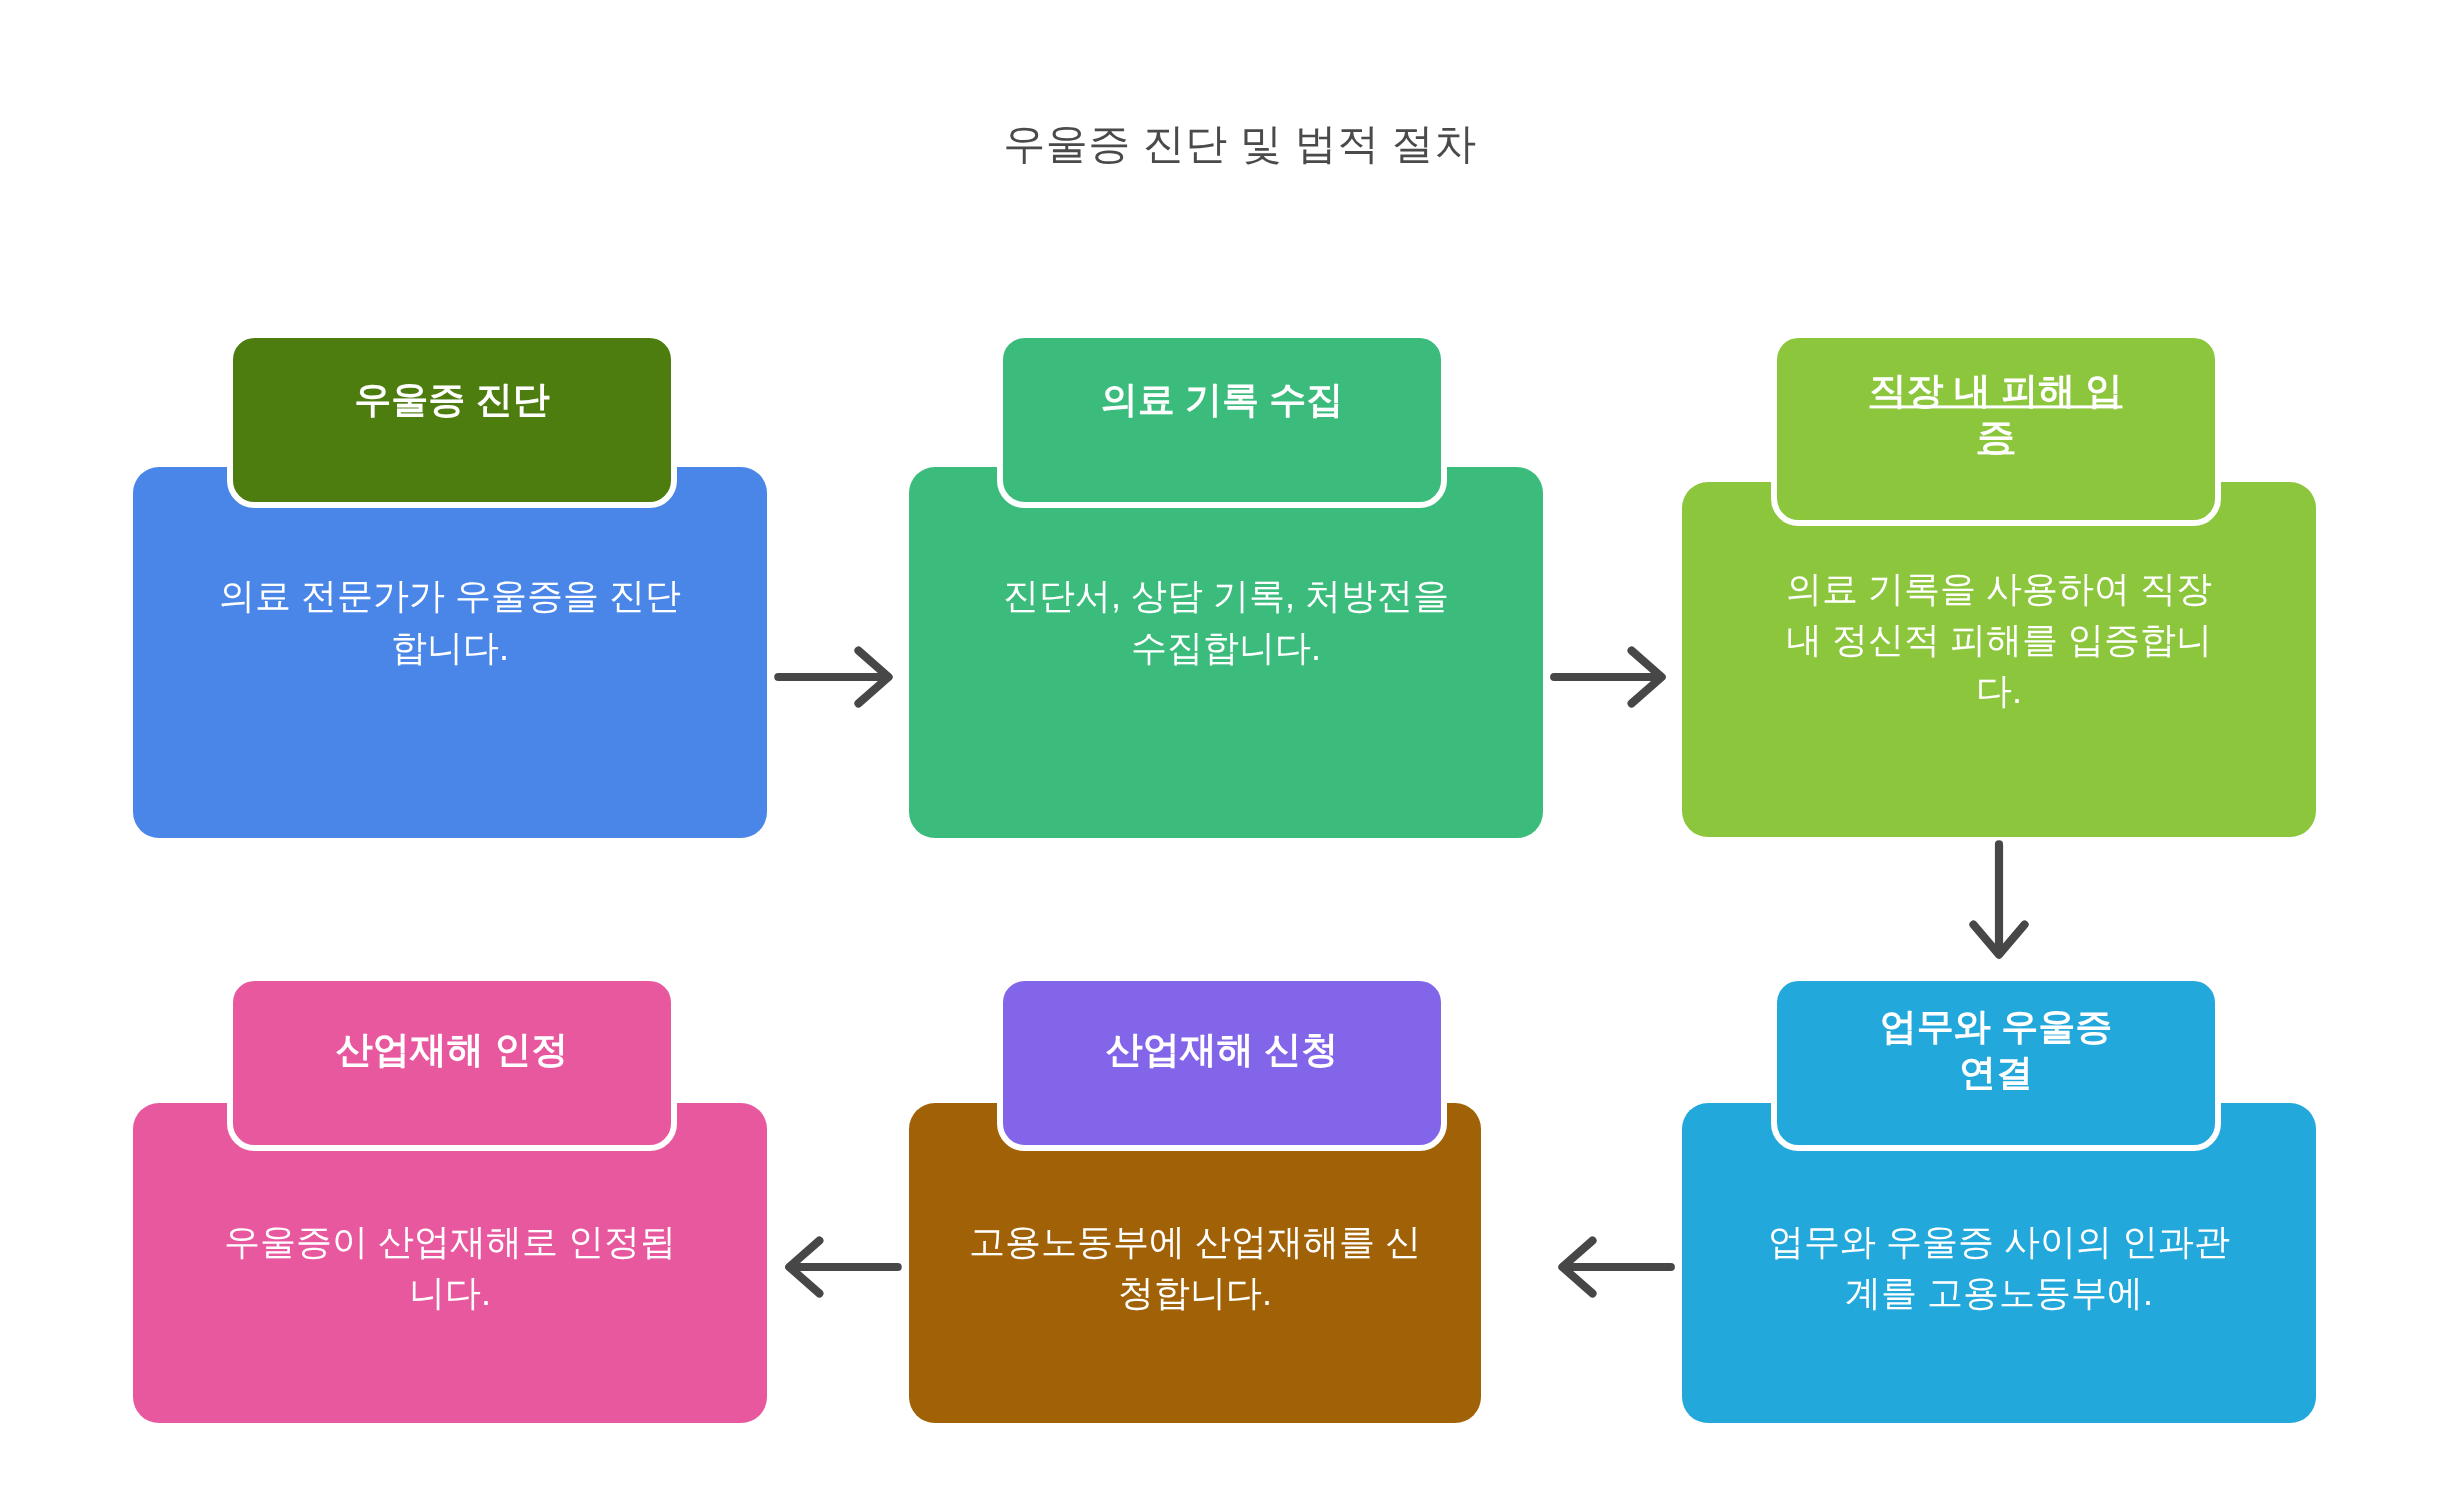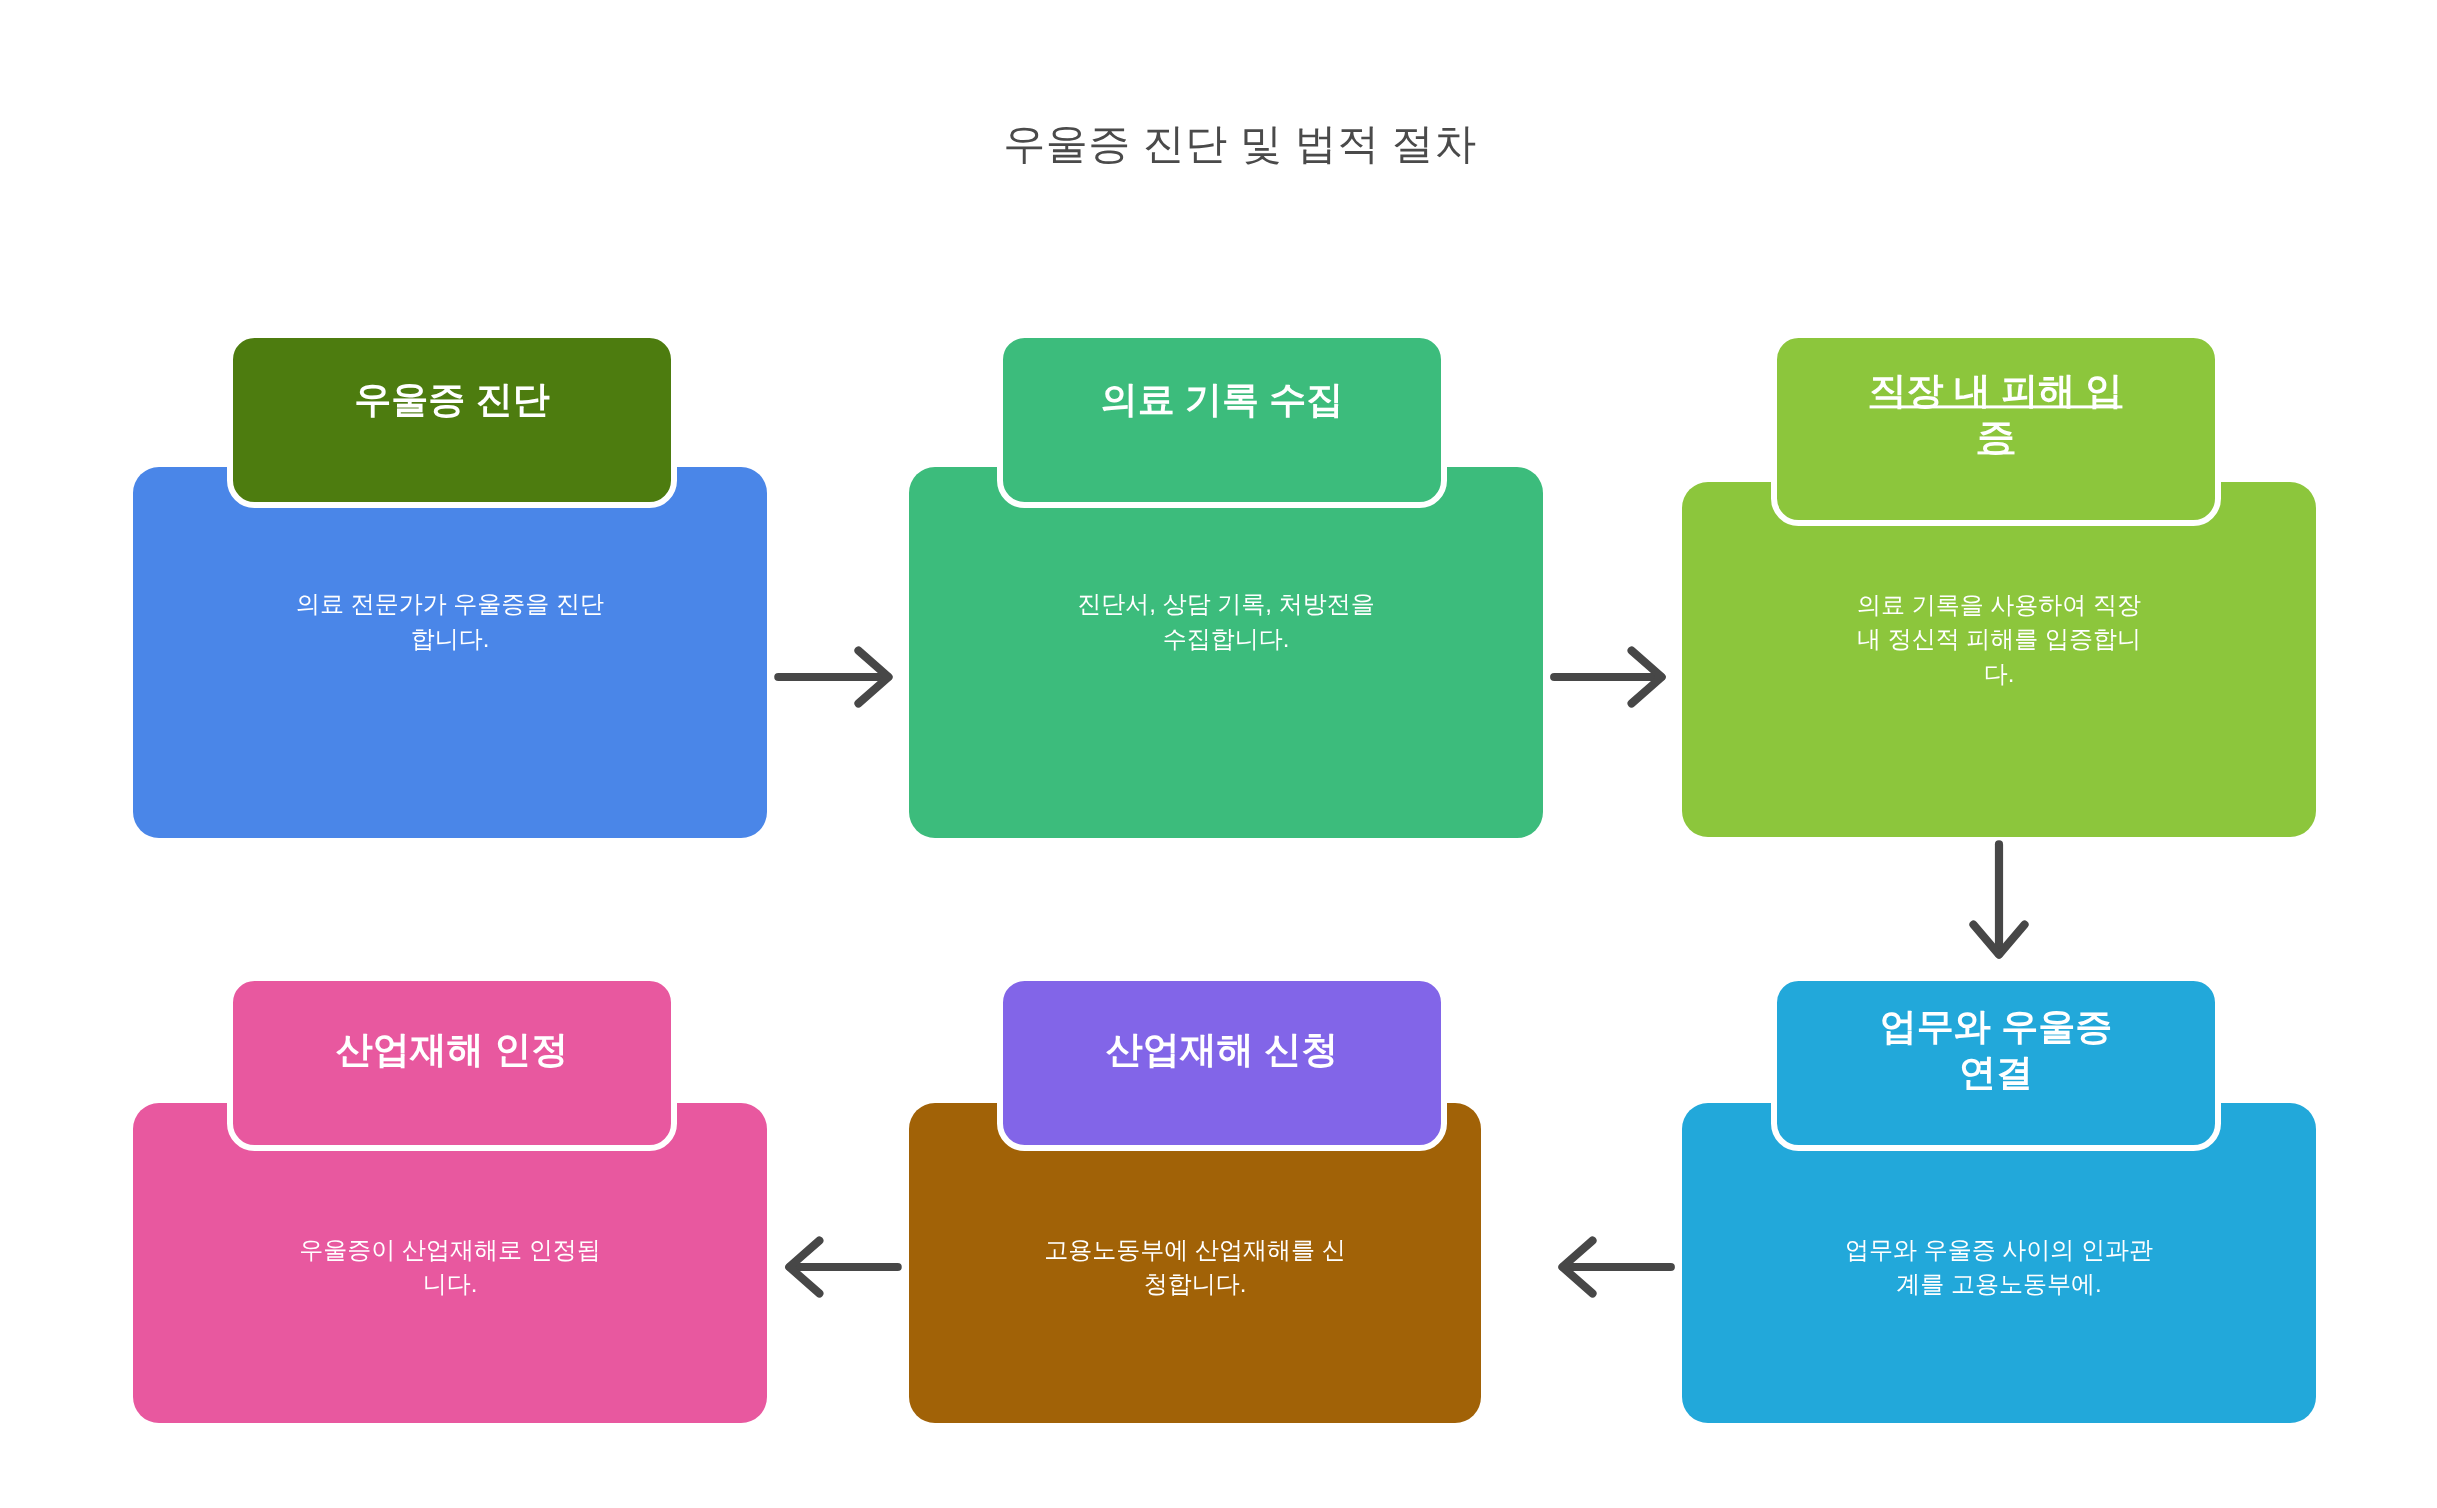--- a/index.html
+++ b/index.html
@@ -46,21 +46,21 @@
     position: absolute;
     border-radius: 26px;
     box-sizing: border-box;
     display: flex;
     align-items: center;
     justify-content: center;
   }
 
   .node-desc {
     color: #ffffff;
-    font-size: 24px;
+    font-size: 36px;
     line-height: 1.42;
     text-align: center;
     padding: 0 31px;
     font-weight: 400;
     white-space: pre-line;
   }
 
   
   .node-header {
     position: absolute;

